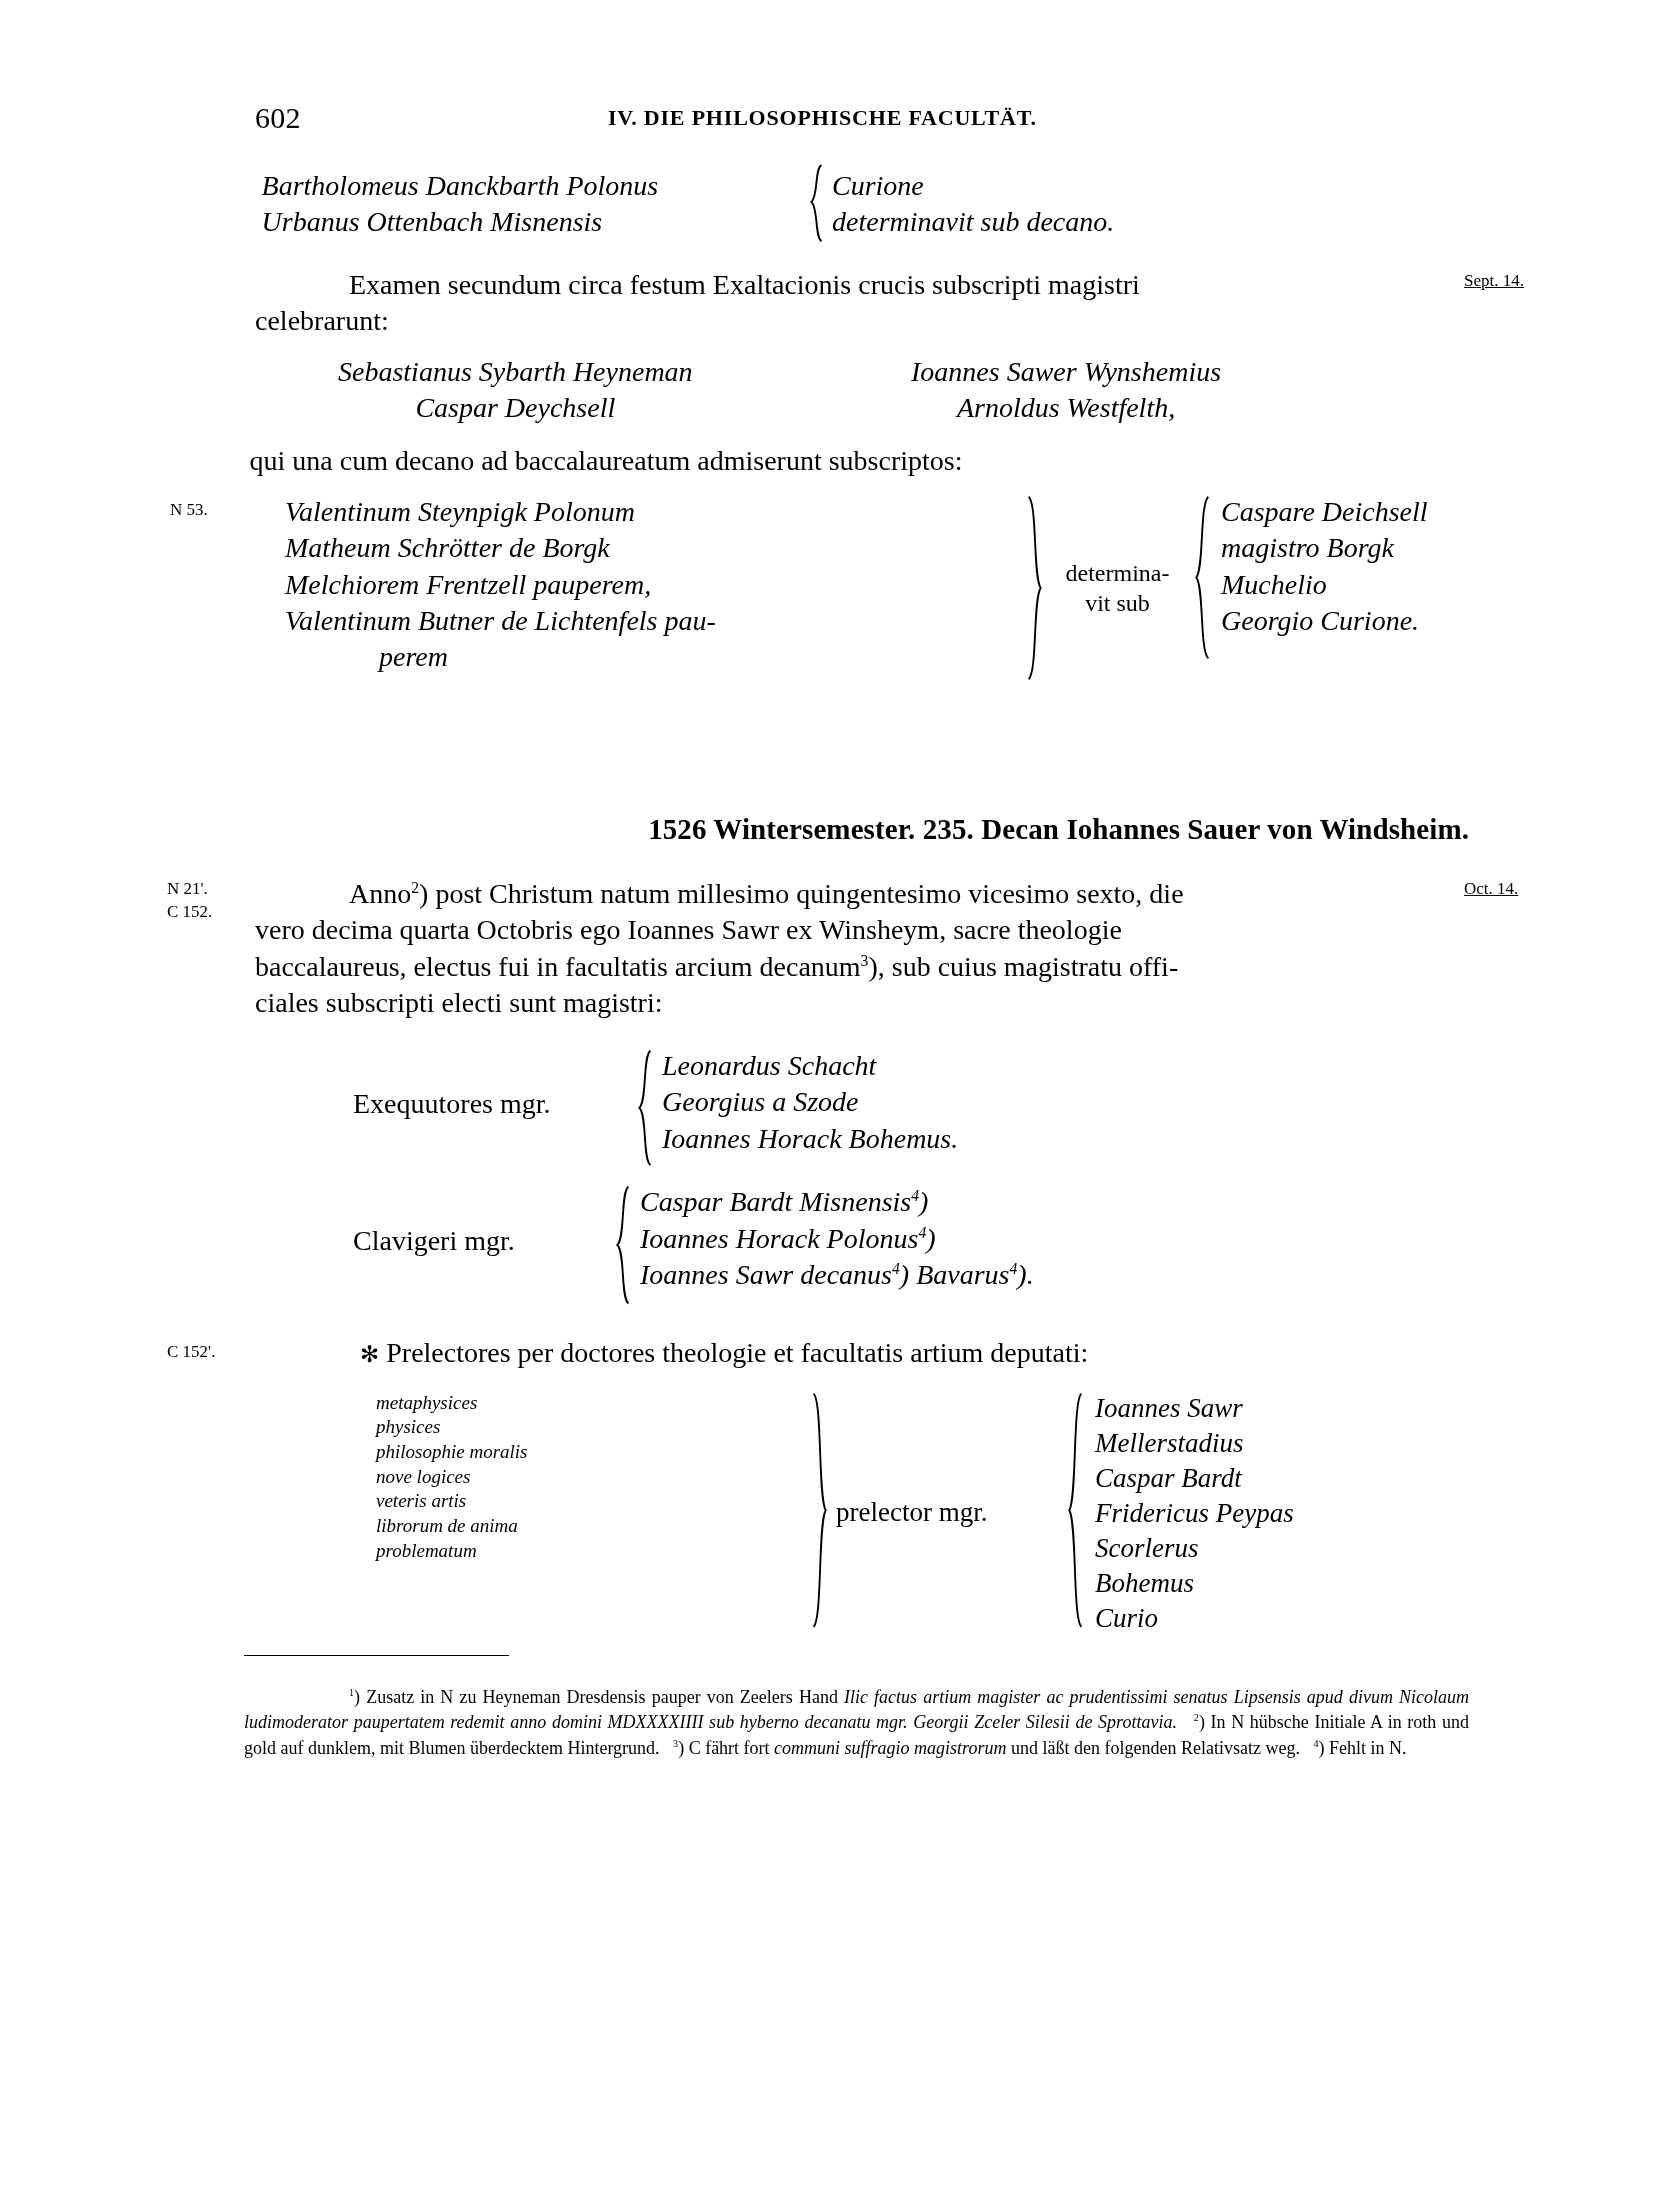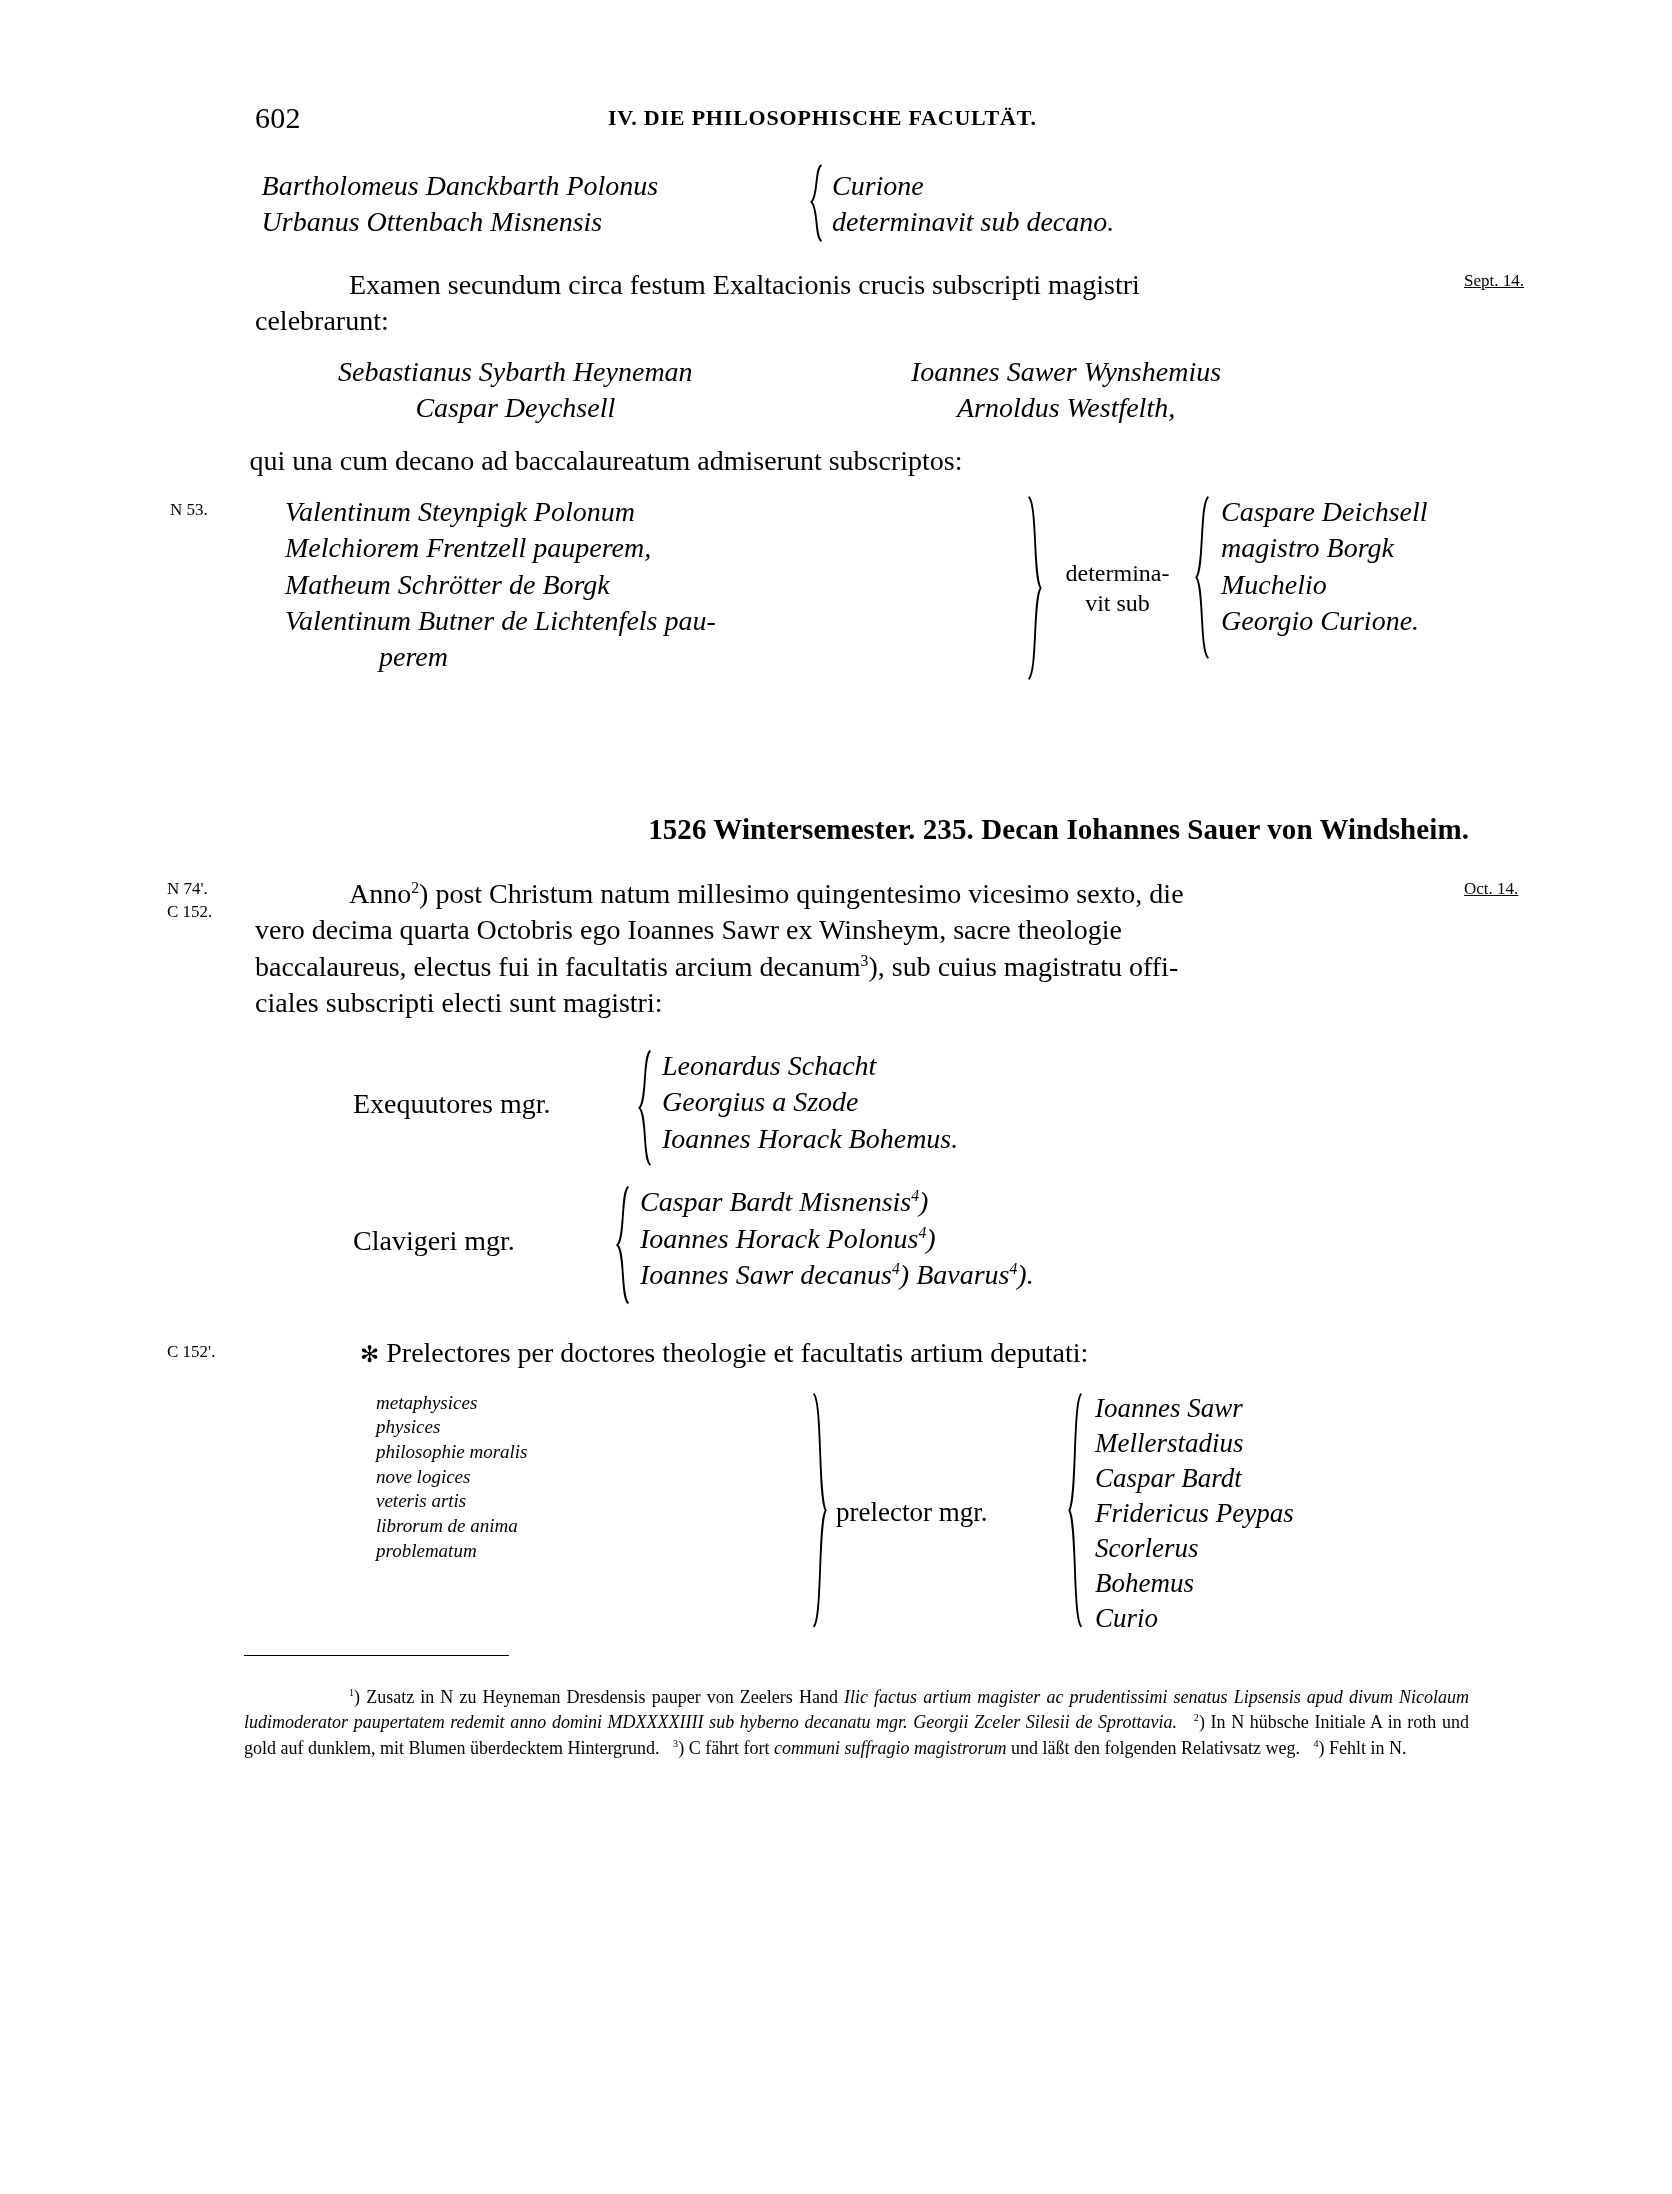--- a/index.html
+++ b/index.html
@@ -164,22 +164,22 @@
     </div>
 
     <div class="para" style="margin-top:12px; margin-left:-5.5px;">qui una cum decano ad baccalaureatum admiserunt subscriptos:</div>
 
     <div style="position:relative; margin-top:14.3px; height:204px;">
 
       <div class="sidenote" style="left:-85px; top:6.6px;">N 53.</div>
 
       <div class="col-names" style="position:absolute; left:30px; top:0;">
         <div>Valentinum Steynpigk Polonum</div>
+        <div>Matheum Schrötter de Borgk</div>
         <div>Melchiorem Frentzell pauperem,</div>
-        <div>Matheum Schrötter de Borgk</div>
         <div>Valentinum Butner de Lichtenfels pau-</div>
         <div style="margin-left:94px;">perem</div>
       </div>
 
       <div style="position:absolute; left:767px; top:1.1px; width:22px; height:186px;">
         <svg viewBox="0 0 40 338" preserveAspectRatio="none" aria-hidden="true">
           <path d="M12 3 C28 16 20 150 34 169 C20 188 28 322 12 335" fill="none" stroke="#000" stroke-width="3.4"></path>
         </svg>
       </div>
 
@@ -200,21 +200,21 @@
         <div>Muchelio</div>
         <div>Georgio Curione.</div>
       </div>
     </div>
 
 
     <div class="section-head" style="margin-top:115px;">1526 Wintersemester. 235. Decan Iohannes Sauer von Windsheim.</div>
 
     <div style="position:relative; margin-top:30px;">
 
-      <div class="sidenote" style="left:-88px; top:3.3px;">N 74'.</div>
+      <div class="sidenote" style="left:-88px; top:3.3px;">N 21'.</div>
       <div class="sidenote" style="left:-88px; top:26.5px;">C 152.</div>
       <div class="sidenote-right" style="left:1209px; top:3.3px;">Oct. 14.</div>
 
       <div class="para" style="width:1202px;">
         <span style="display:inline-block; width:94px;"></span><span>Anno</span><sup class="fn">2</sup><span>) post Christum natum millesimo quingentesimo vicesimo sexto, die</span>
       </div>
       <div class="para">vero decima quarta Octobris ego Ioannes Sawr ex Winsheym, sacre theologie</div>
       <div class="para">
         <span>baccalaureus, electus fui in facultatis arcium decanum</span><sup class="fn">3</sup><span>), sub cuius magistratu offi-</span>
       </div>

